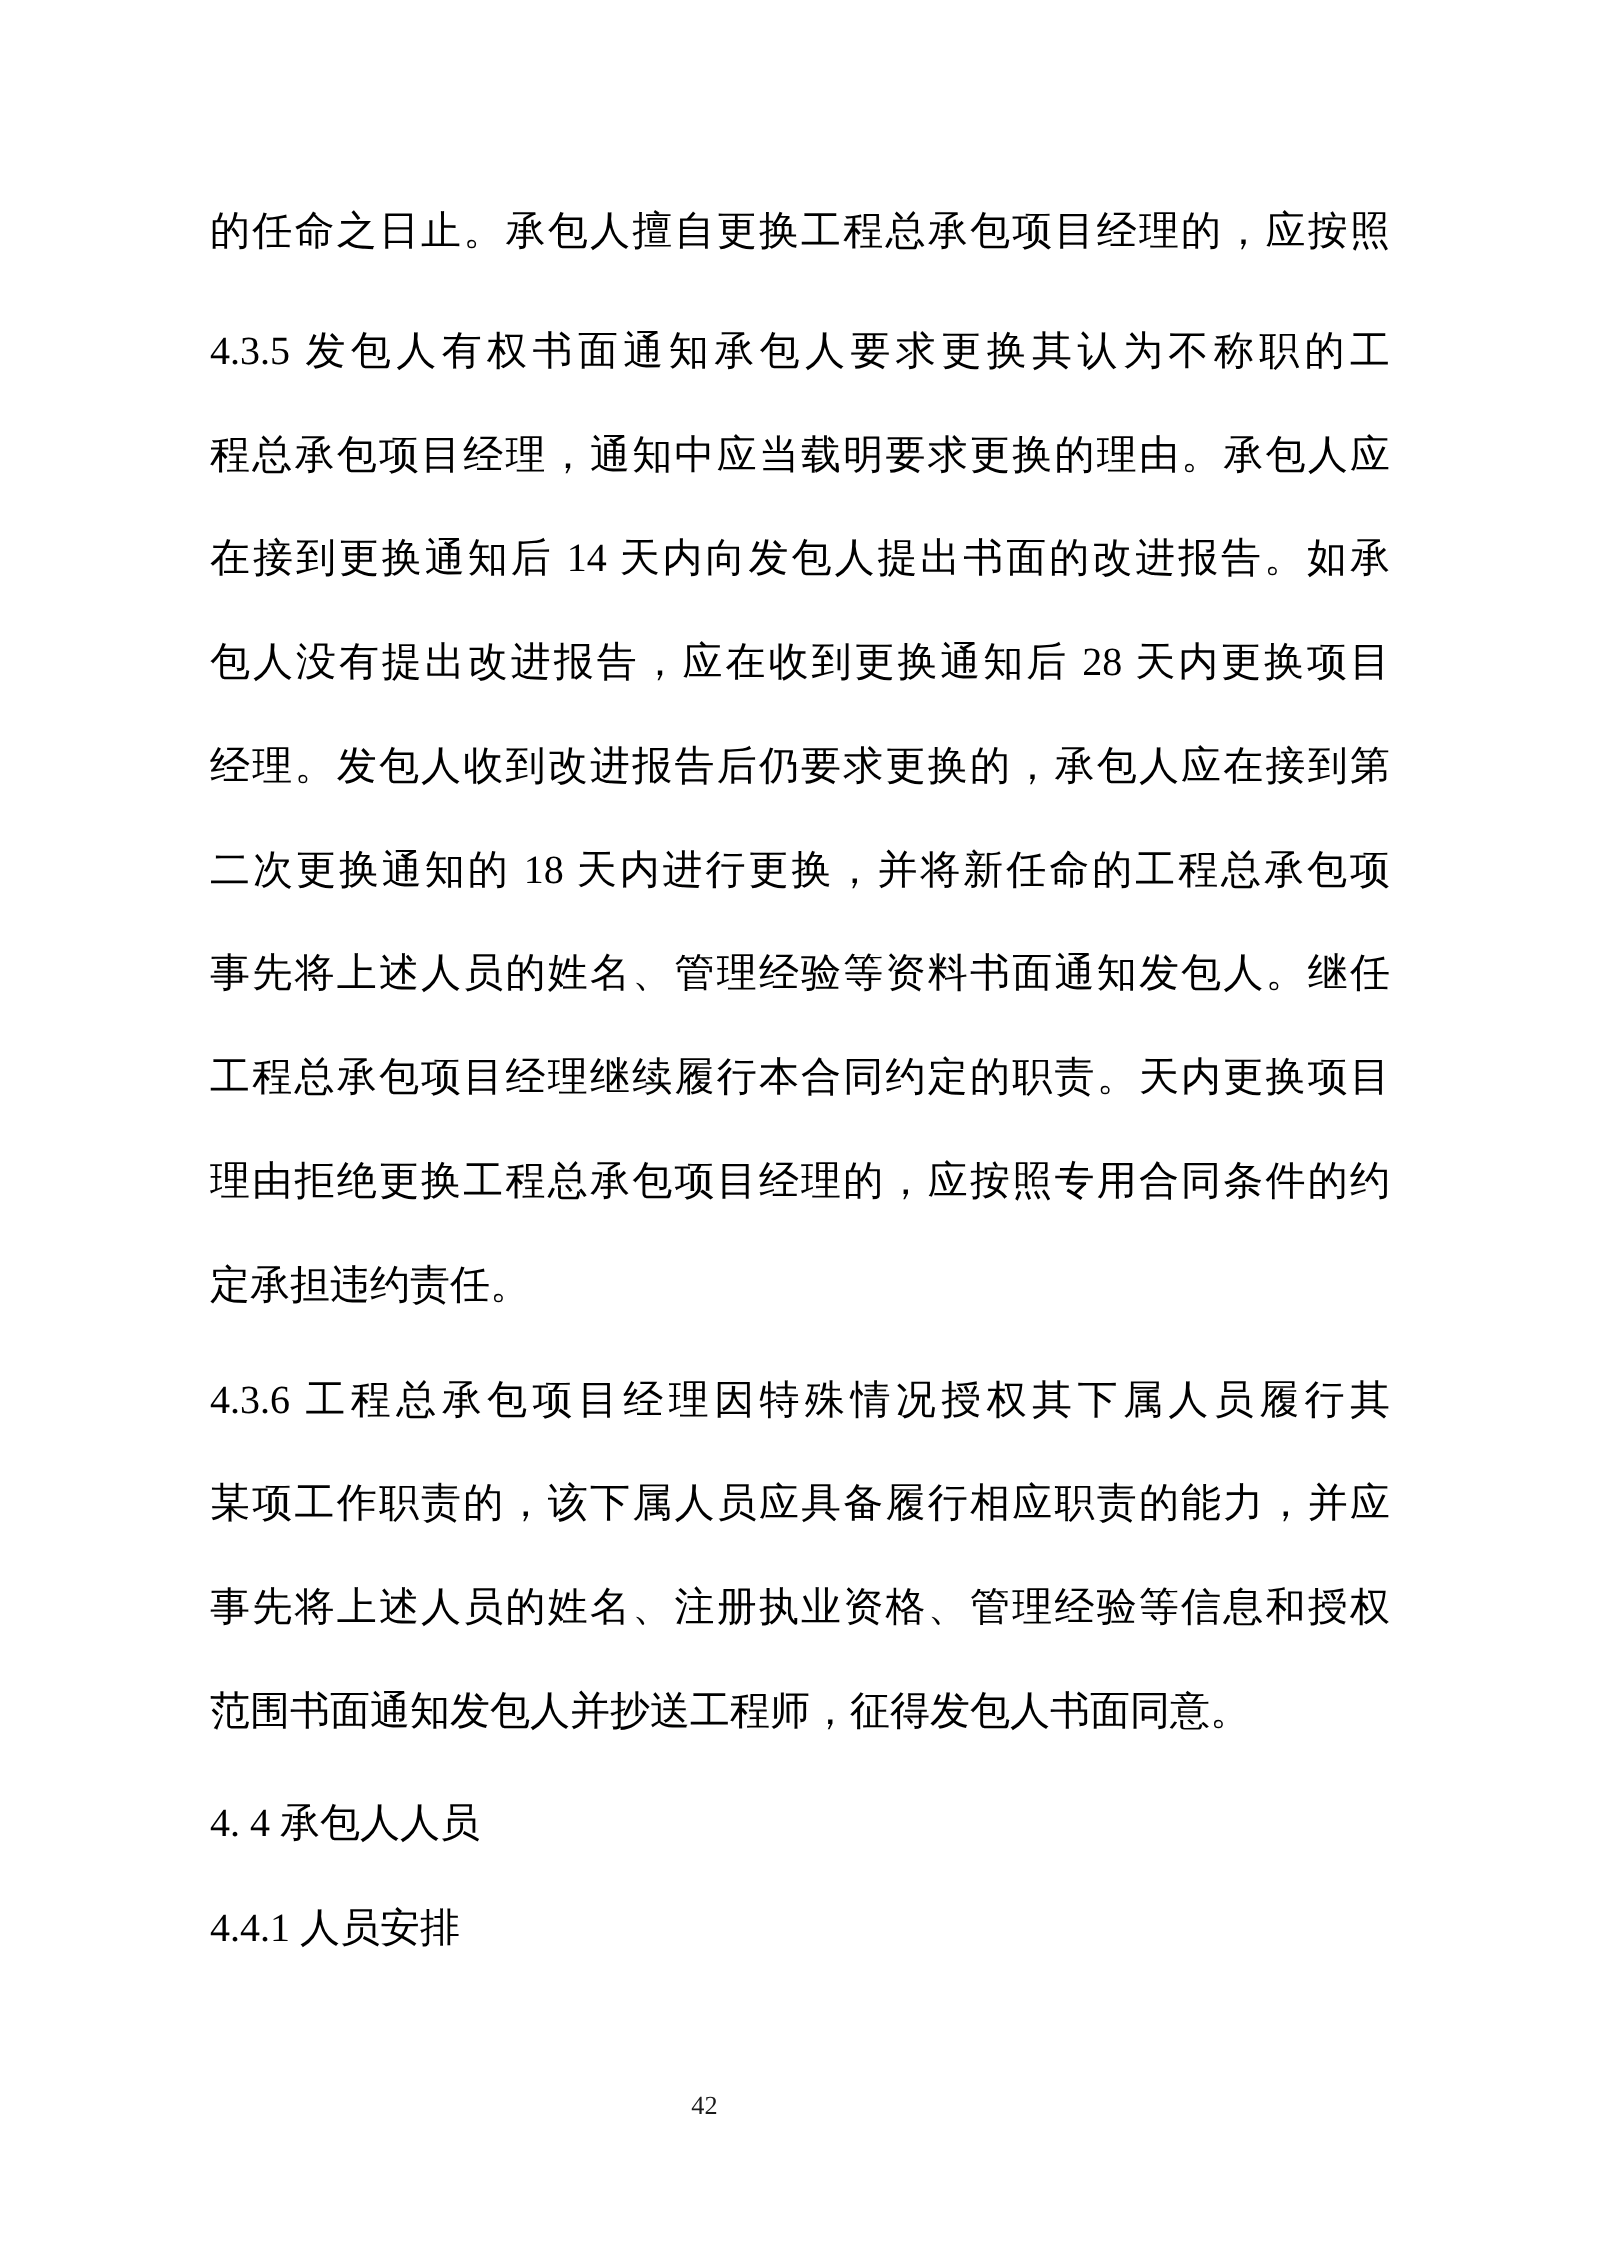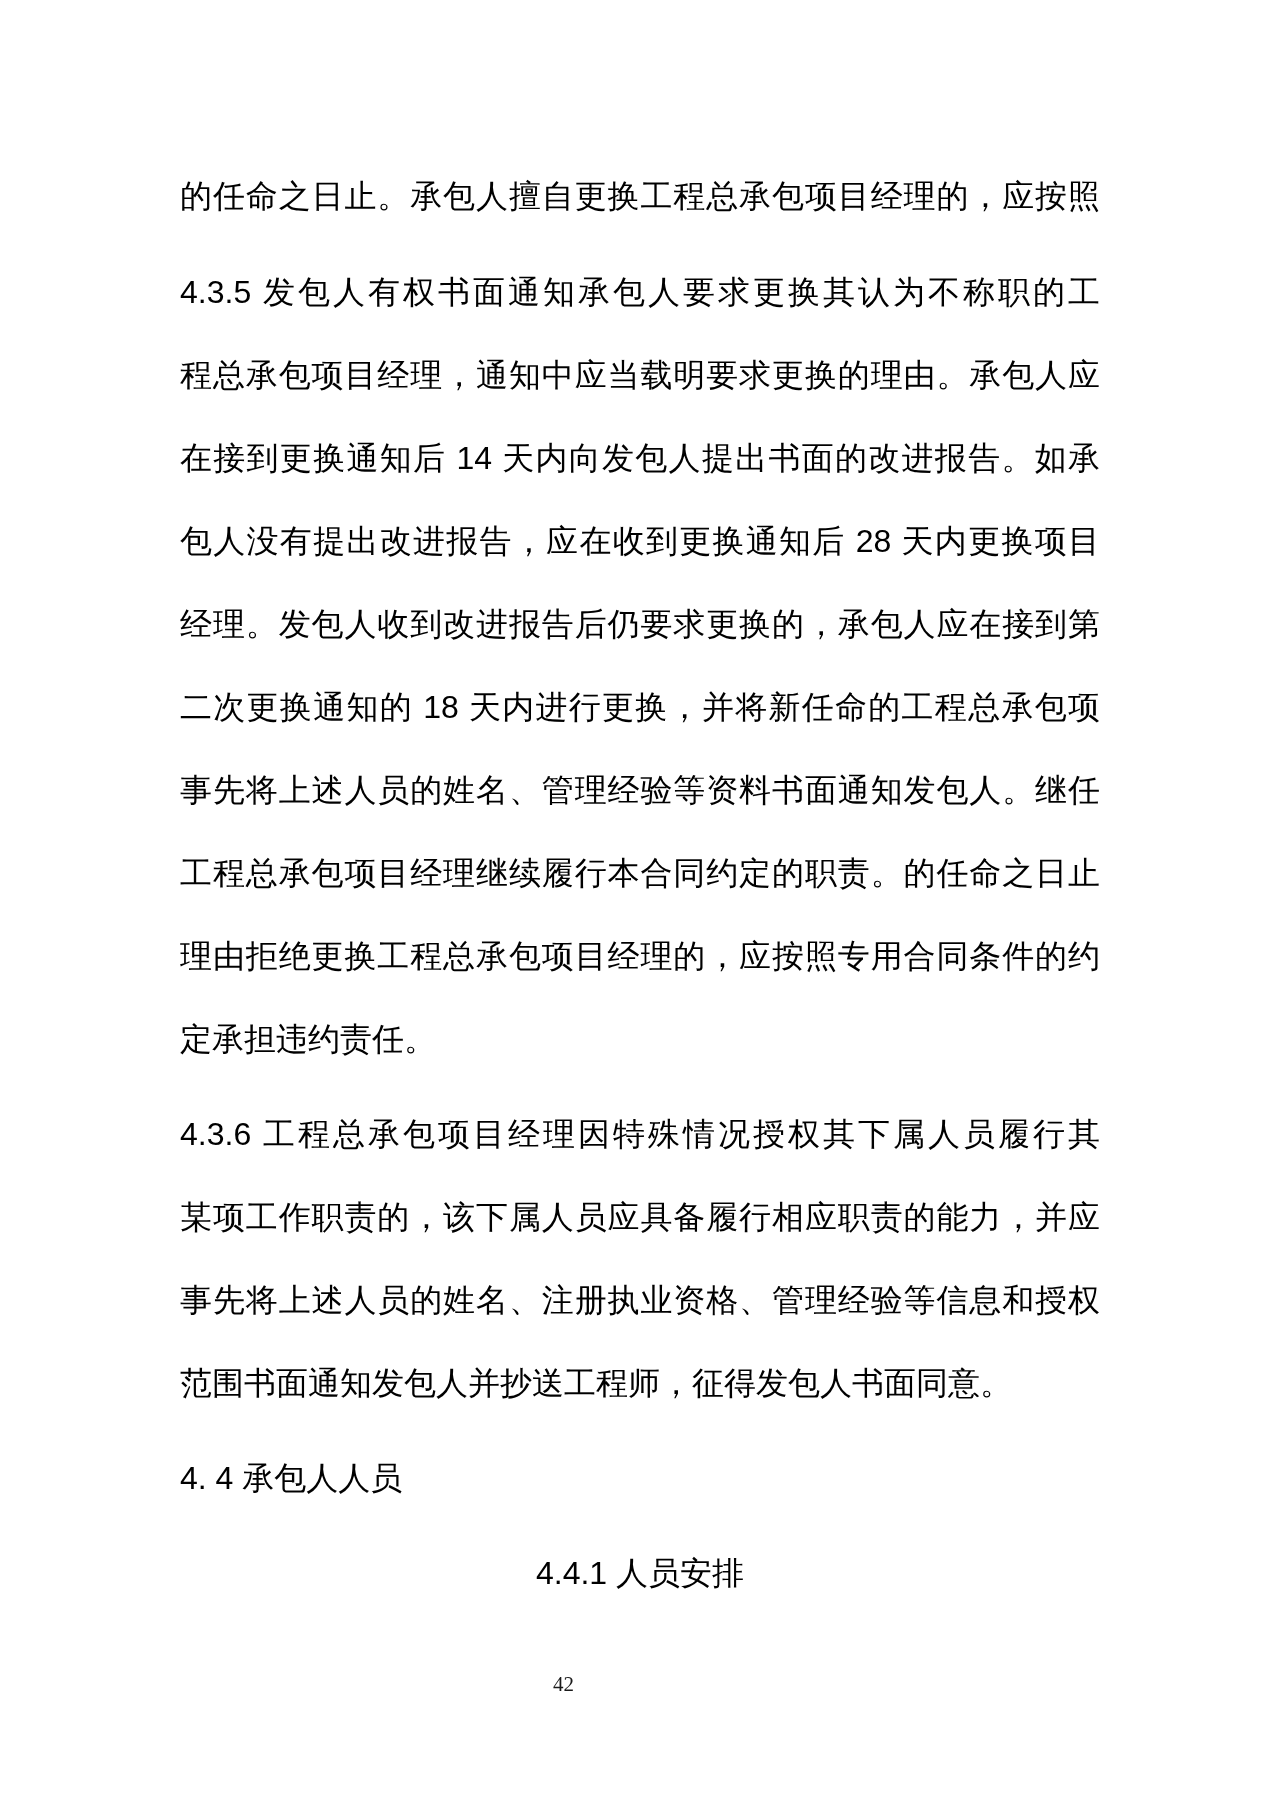--- a/index.html
+++ b/index.html
@@ -16,27 +16,28 @@
     font-family: "Liberation Sans", sans-serif;
     overflow: hidden;
   }
   .content {
     position: absolute;
     left: 168px;
     top: 143px;
     width: 944px;
   }
   .para {
-    margin: 12px;
+    margin: 0;
     padding: 0;
+    font-family: Liberation Serif, serif;
   }
   .para.gap-lg { margin-top: 13px; }
   .para.gap-md { margin-top: 9px; }
   .para.gap-sm { margin-top: 7px; }
-  .para.gap-xs { margin-top: 1px; text-align: center; }
+  .para.gap-xs { margin-top: 1px; }
   .line {
     height: 83px;
     line-height: 83px;
     font-size: 32px;
     letter-spacing: 0;
     white-space: nowrap;
   }
   .jline {
     white-space: normal;
     text-align: justify;
@@ -65,21 +66,21 @@
     </div>
 
     <div class="para gap-lg">
       <div class="line jline">4.3.5  发包人有权书面通知承包人要求更换其认为不称职的工</div>
       <div class="line jline">程总承包项目经理，通知中应当载明要求更换的理由。承包人应</div>
       <div class="line jline">在接到更换通知后 14 天内向发包人提出书面的改进报告。如承</div>
       <div class="line jline">包人没有提出改进报告，应在收到更换通知后 28 天内更换项目</div>
       <div class="line jline">经理。发包人收到改进报告后仍要求更换的，承包人应在接到第</div>
       <div class="line jline">二次更换通知的 18 天内进行更换，并将新任命的工程总承包项</div>
       <div class="line jline">事先将上述人员的姓名、管理经验等资料书面通知发包人。继任</div>
-      <div class="line jline">工程总承包项目经理继续履行本合同约定的职责。的任命之日止</div>
+      <div class="line jline">工程总承包项目经理继续履行本合同约定的职责。天内更换项目</div>
       <div class="line jline">理由拒绝更换工程总承包项目经理的，应按照专用合同条件的约</div>
       <div class="line">定承担违约责任。</div>
     </div>
 
     <div class="para gap-md">
       <div class="line jline">4.3.6  工程总承包项目经理因特殊情况授权其下属人员履行其</div>
       <div class="line jline">某项工作职责的，该下属人员应具备履行相应职责的能力，并应</div>
       <div class="line jline">事先将上述人员的姓名、注册执业资格、管理经验等信息和授权</div>
       <div class="line">范围书面通知发包人并抄送工程师，征得发包人书面同意。</div>
     </div>

